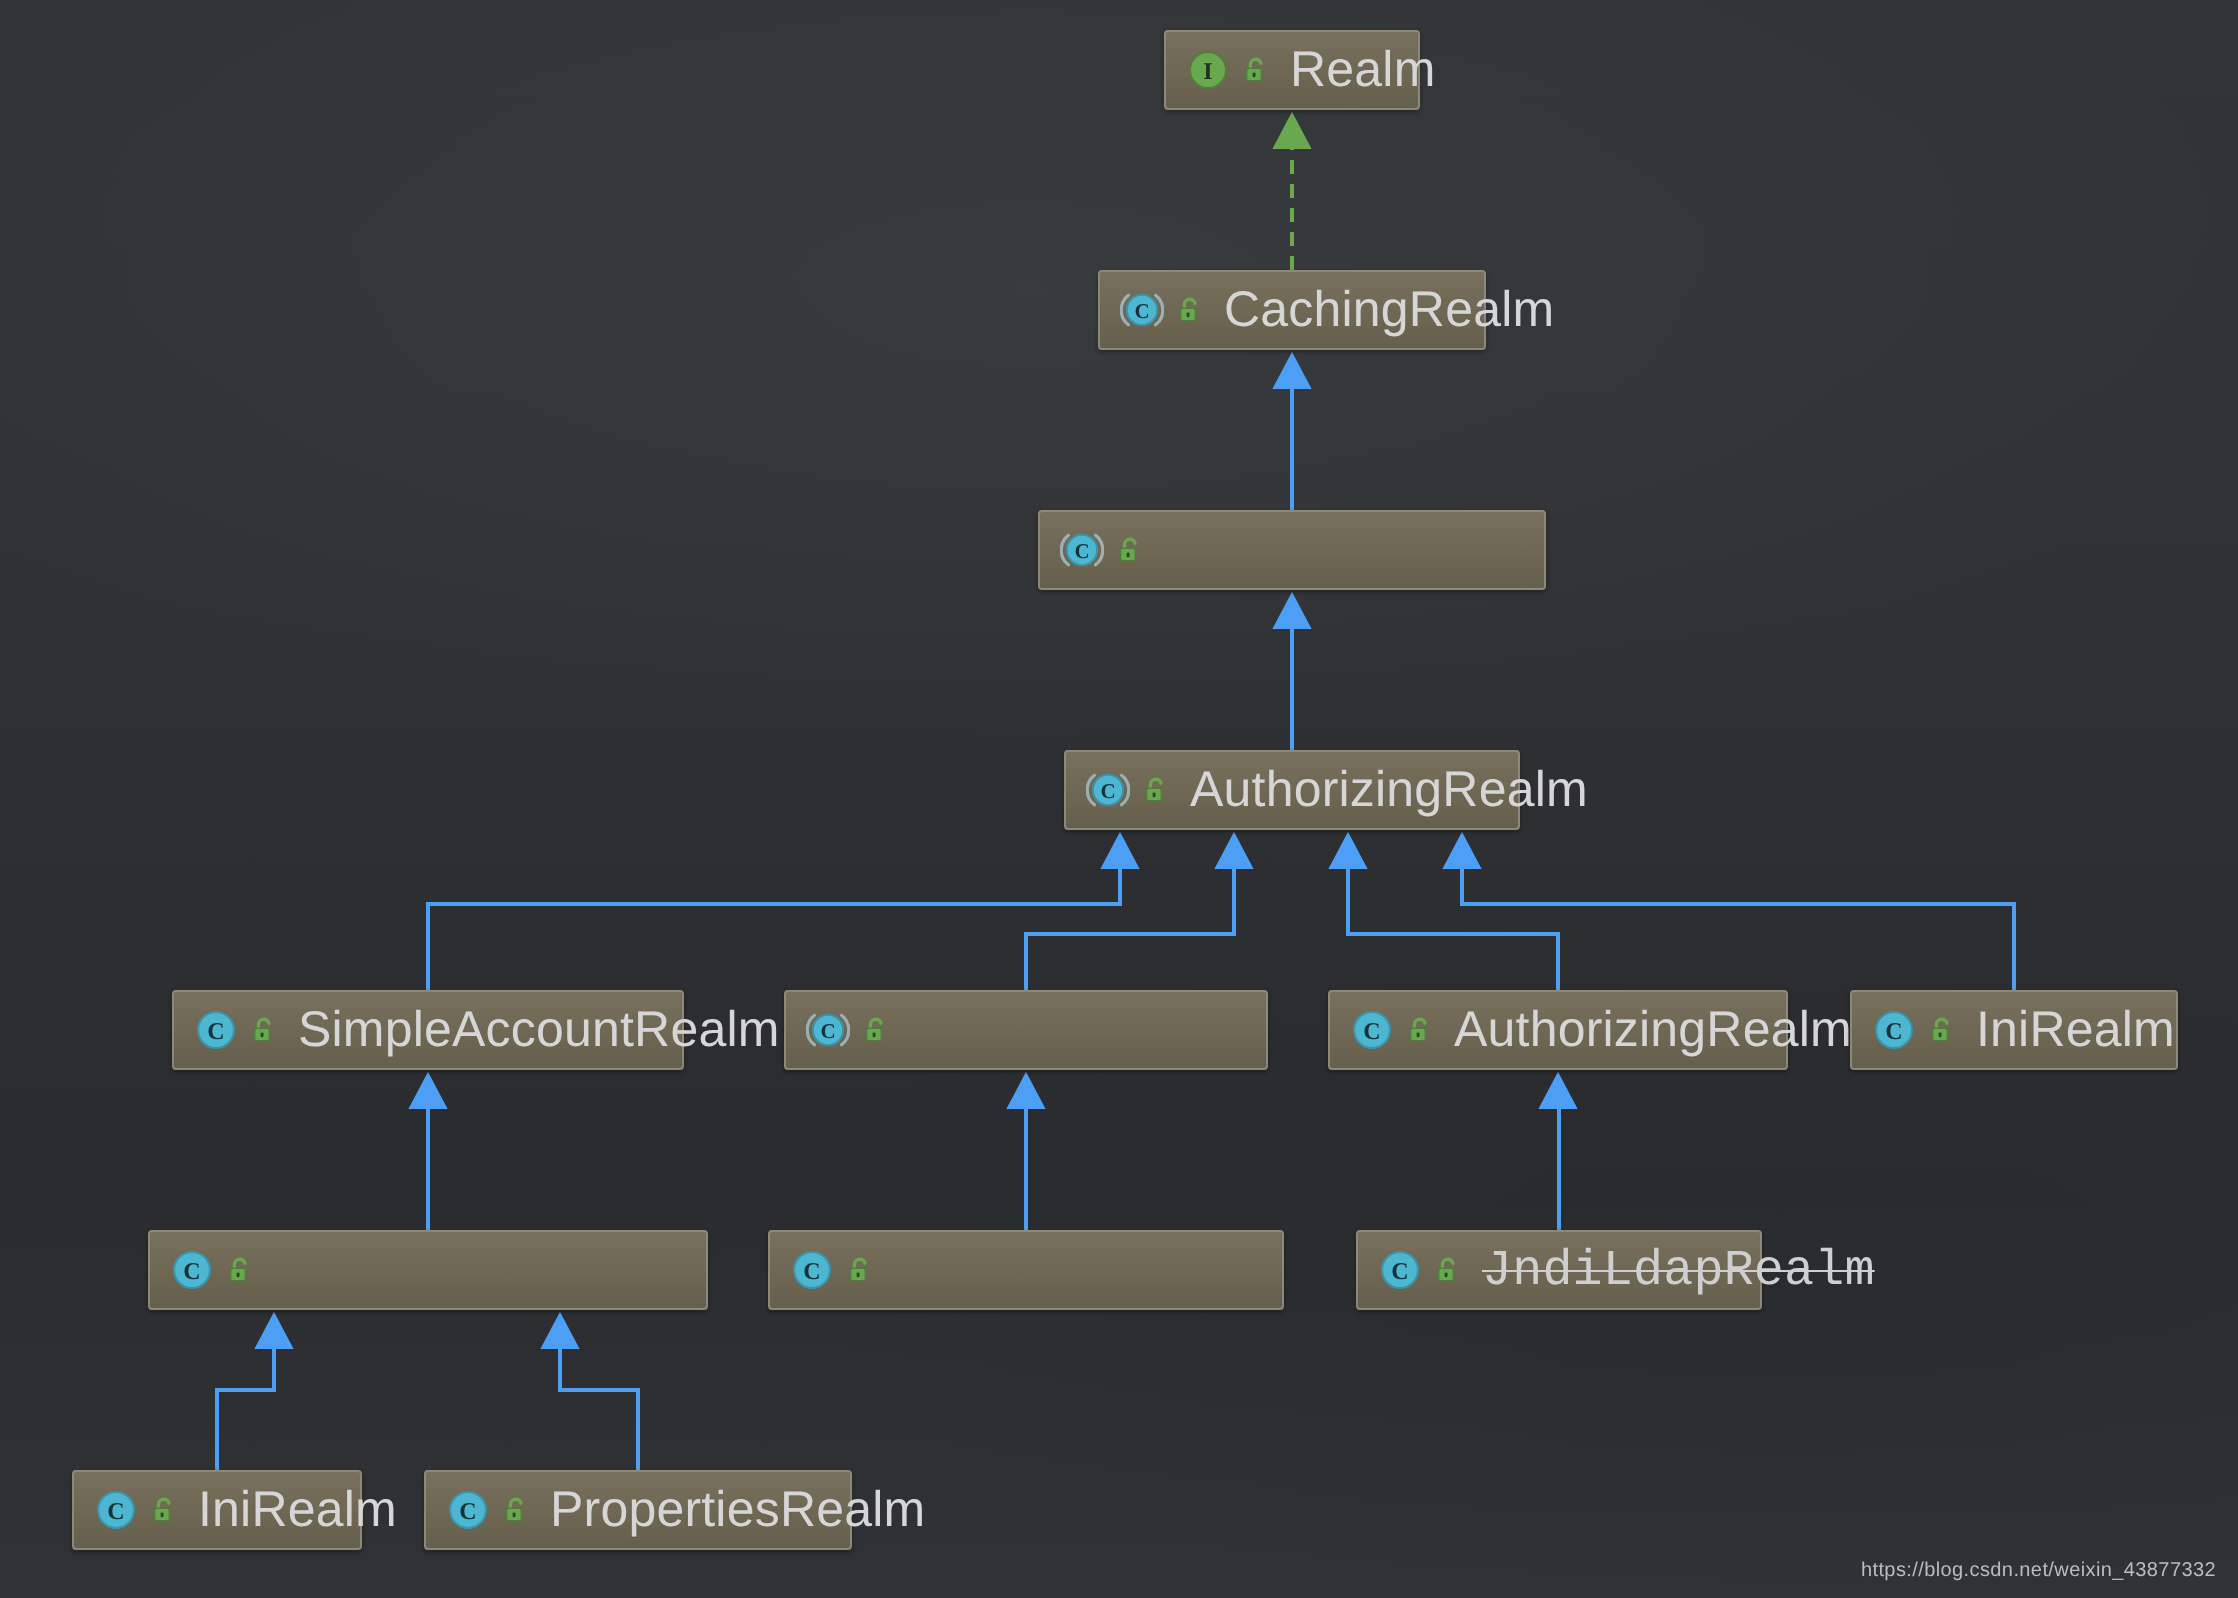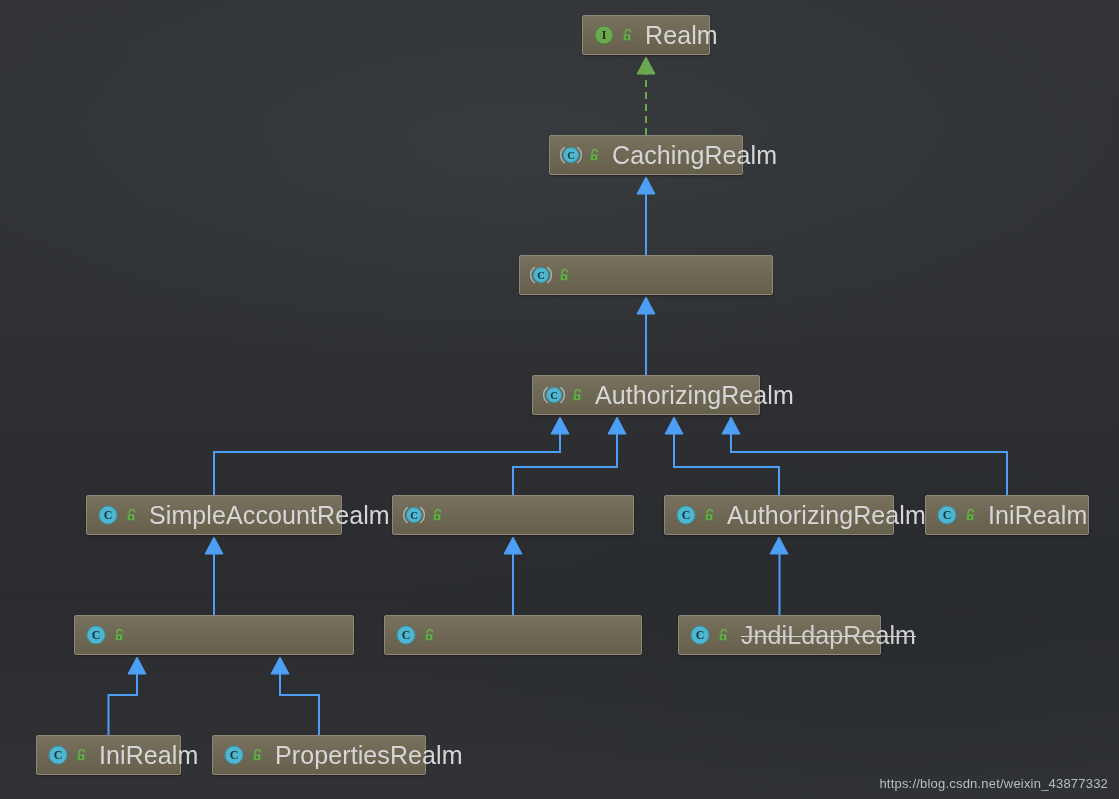--- a/index.html
+++ b/index.html
@@ -54,26 +54,27 @@
     font-size: 25px;
     color: #d6d6d6;
     white-space: nowrap;
     letter-spacing: 0.1px;
     text-align: center;
   }
   .node.deprecated .node-label {
     text-decoration: line-through;
     text-decoration-thickness: 1px;
     color: #cfcfcf;
+    font-family: Liberation Mono, monospace;
   }
   #watermark {
     position: absolute;
     right: 11px;
     bottom: 8px;
-    font-size: 13px;
+    font-size: 10px;
     color: #b9bcc0;
     letter-spacing: 0.2px;
     white-space: nowrap;
   }
 </style>
 </head>
 <body>
 
 <div id="canvas">
 

